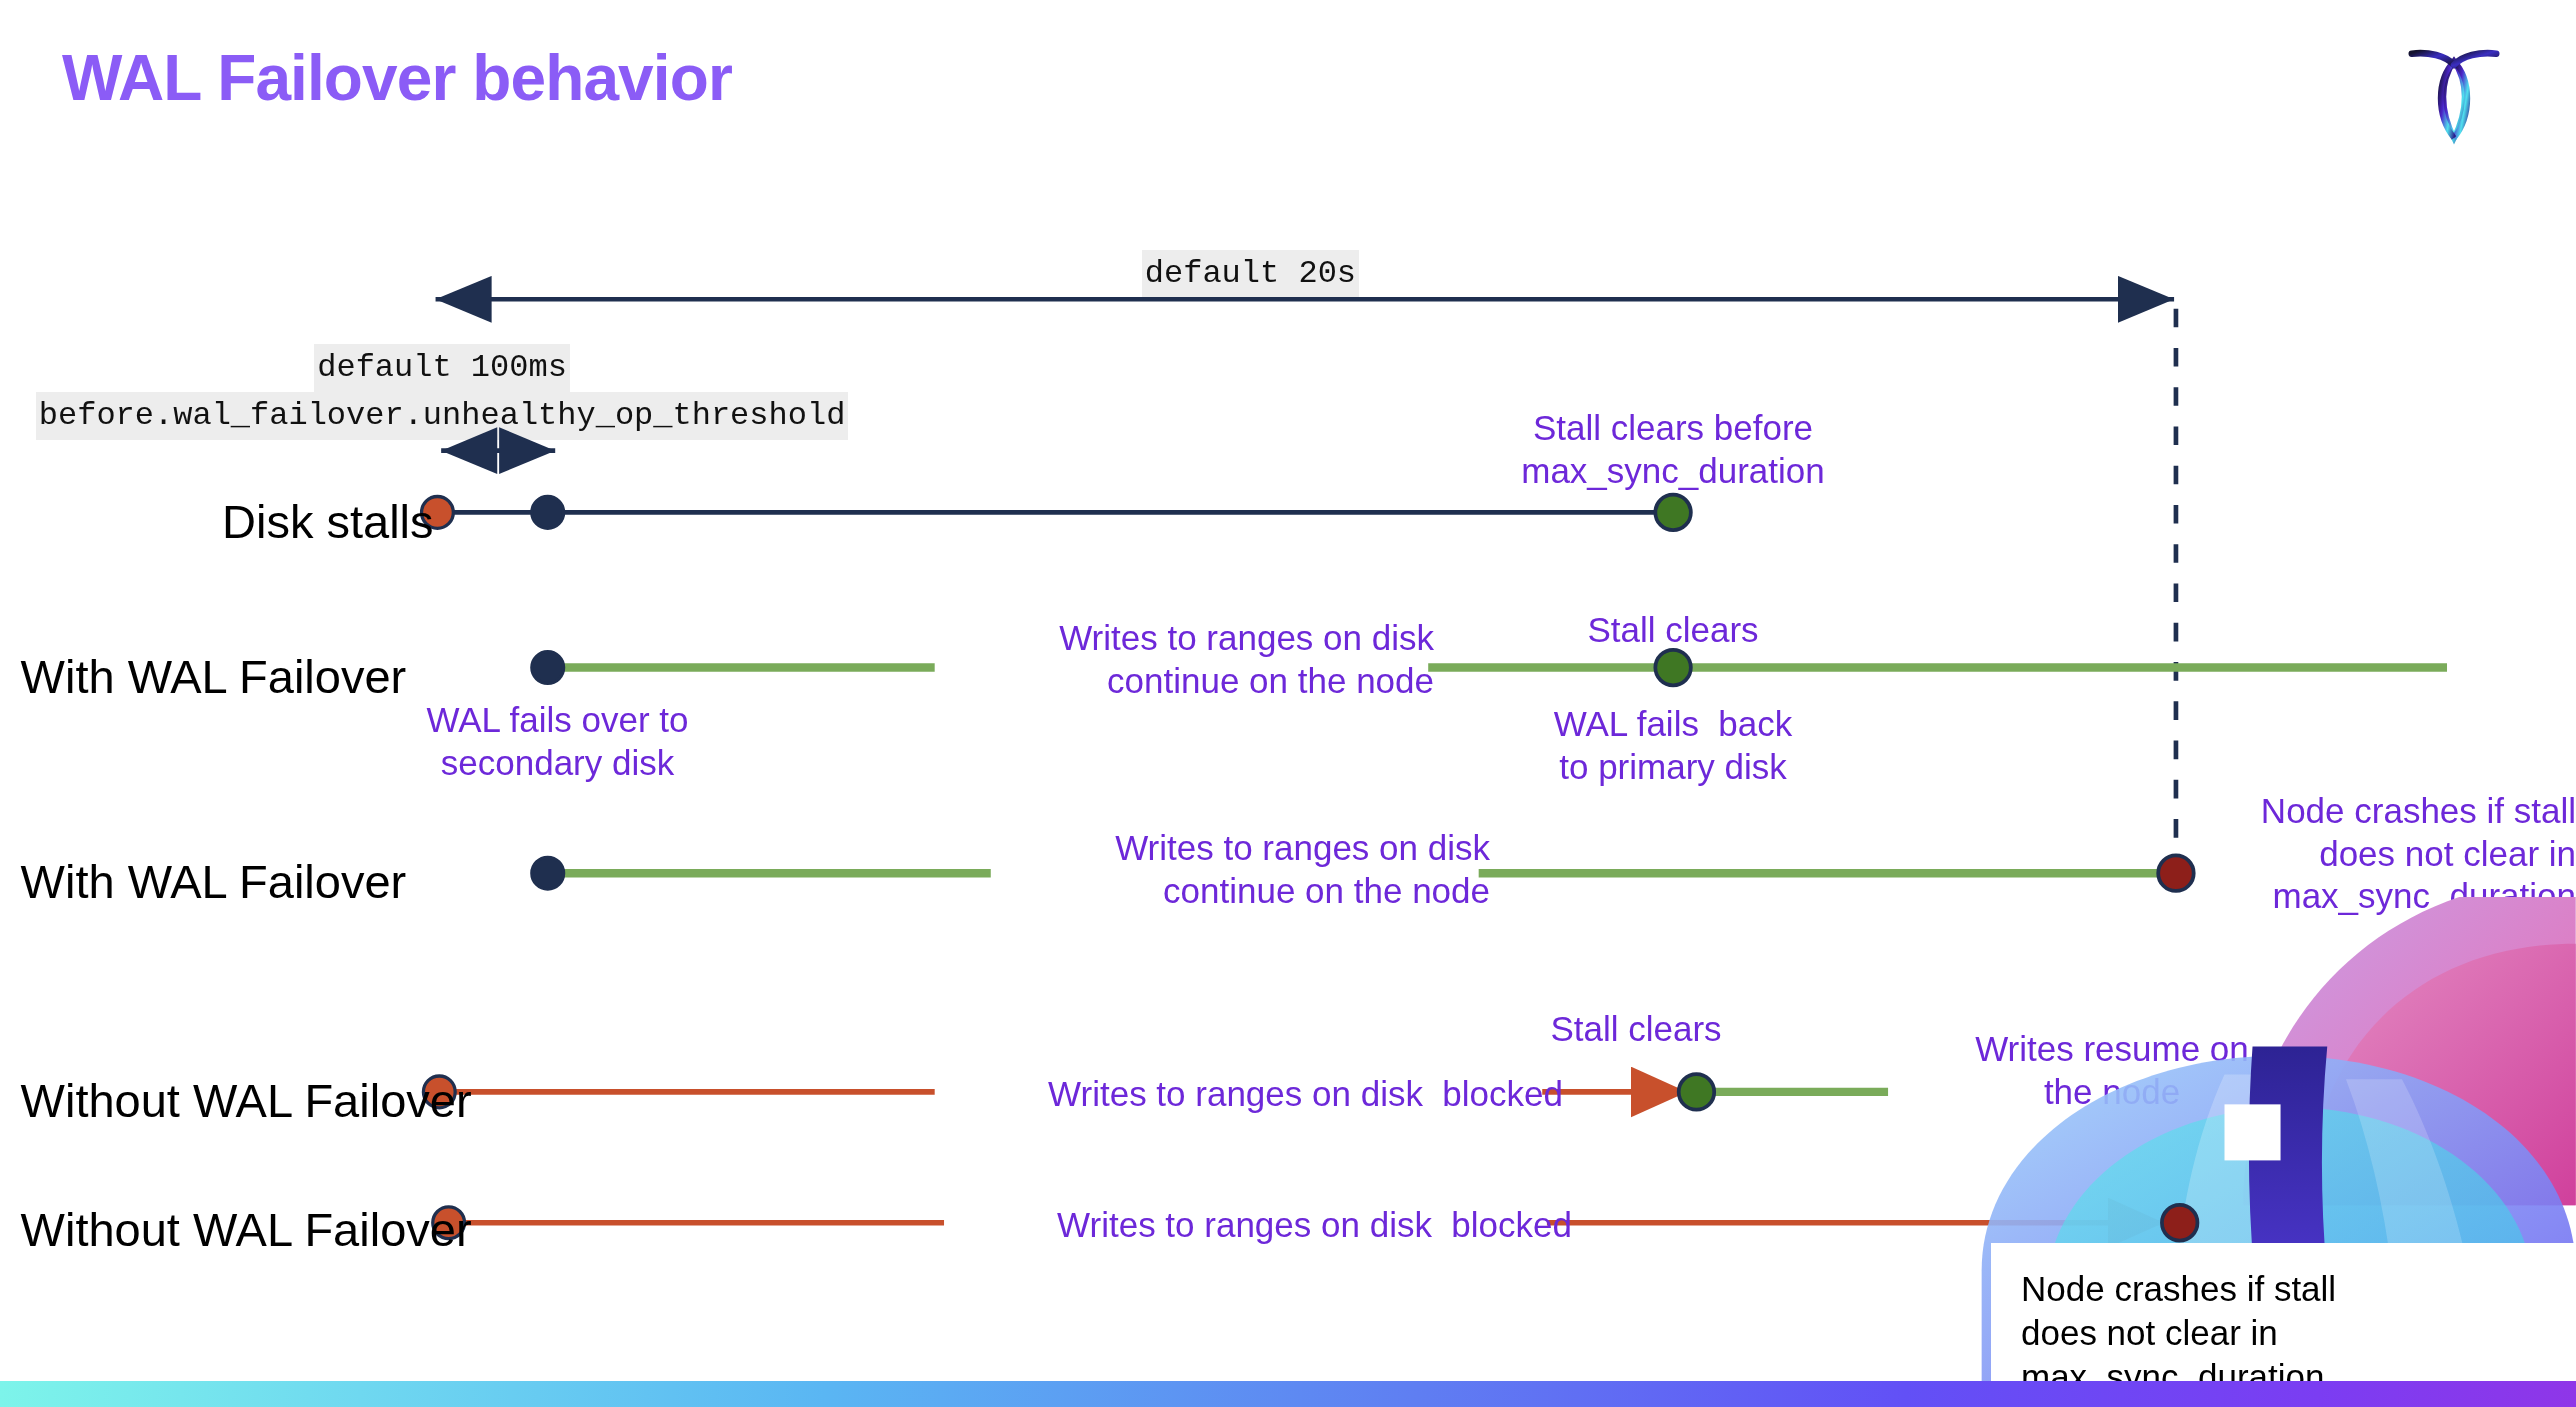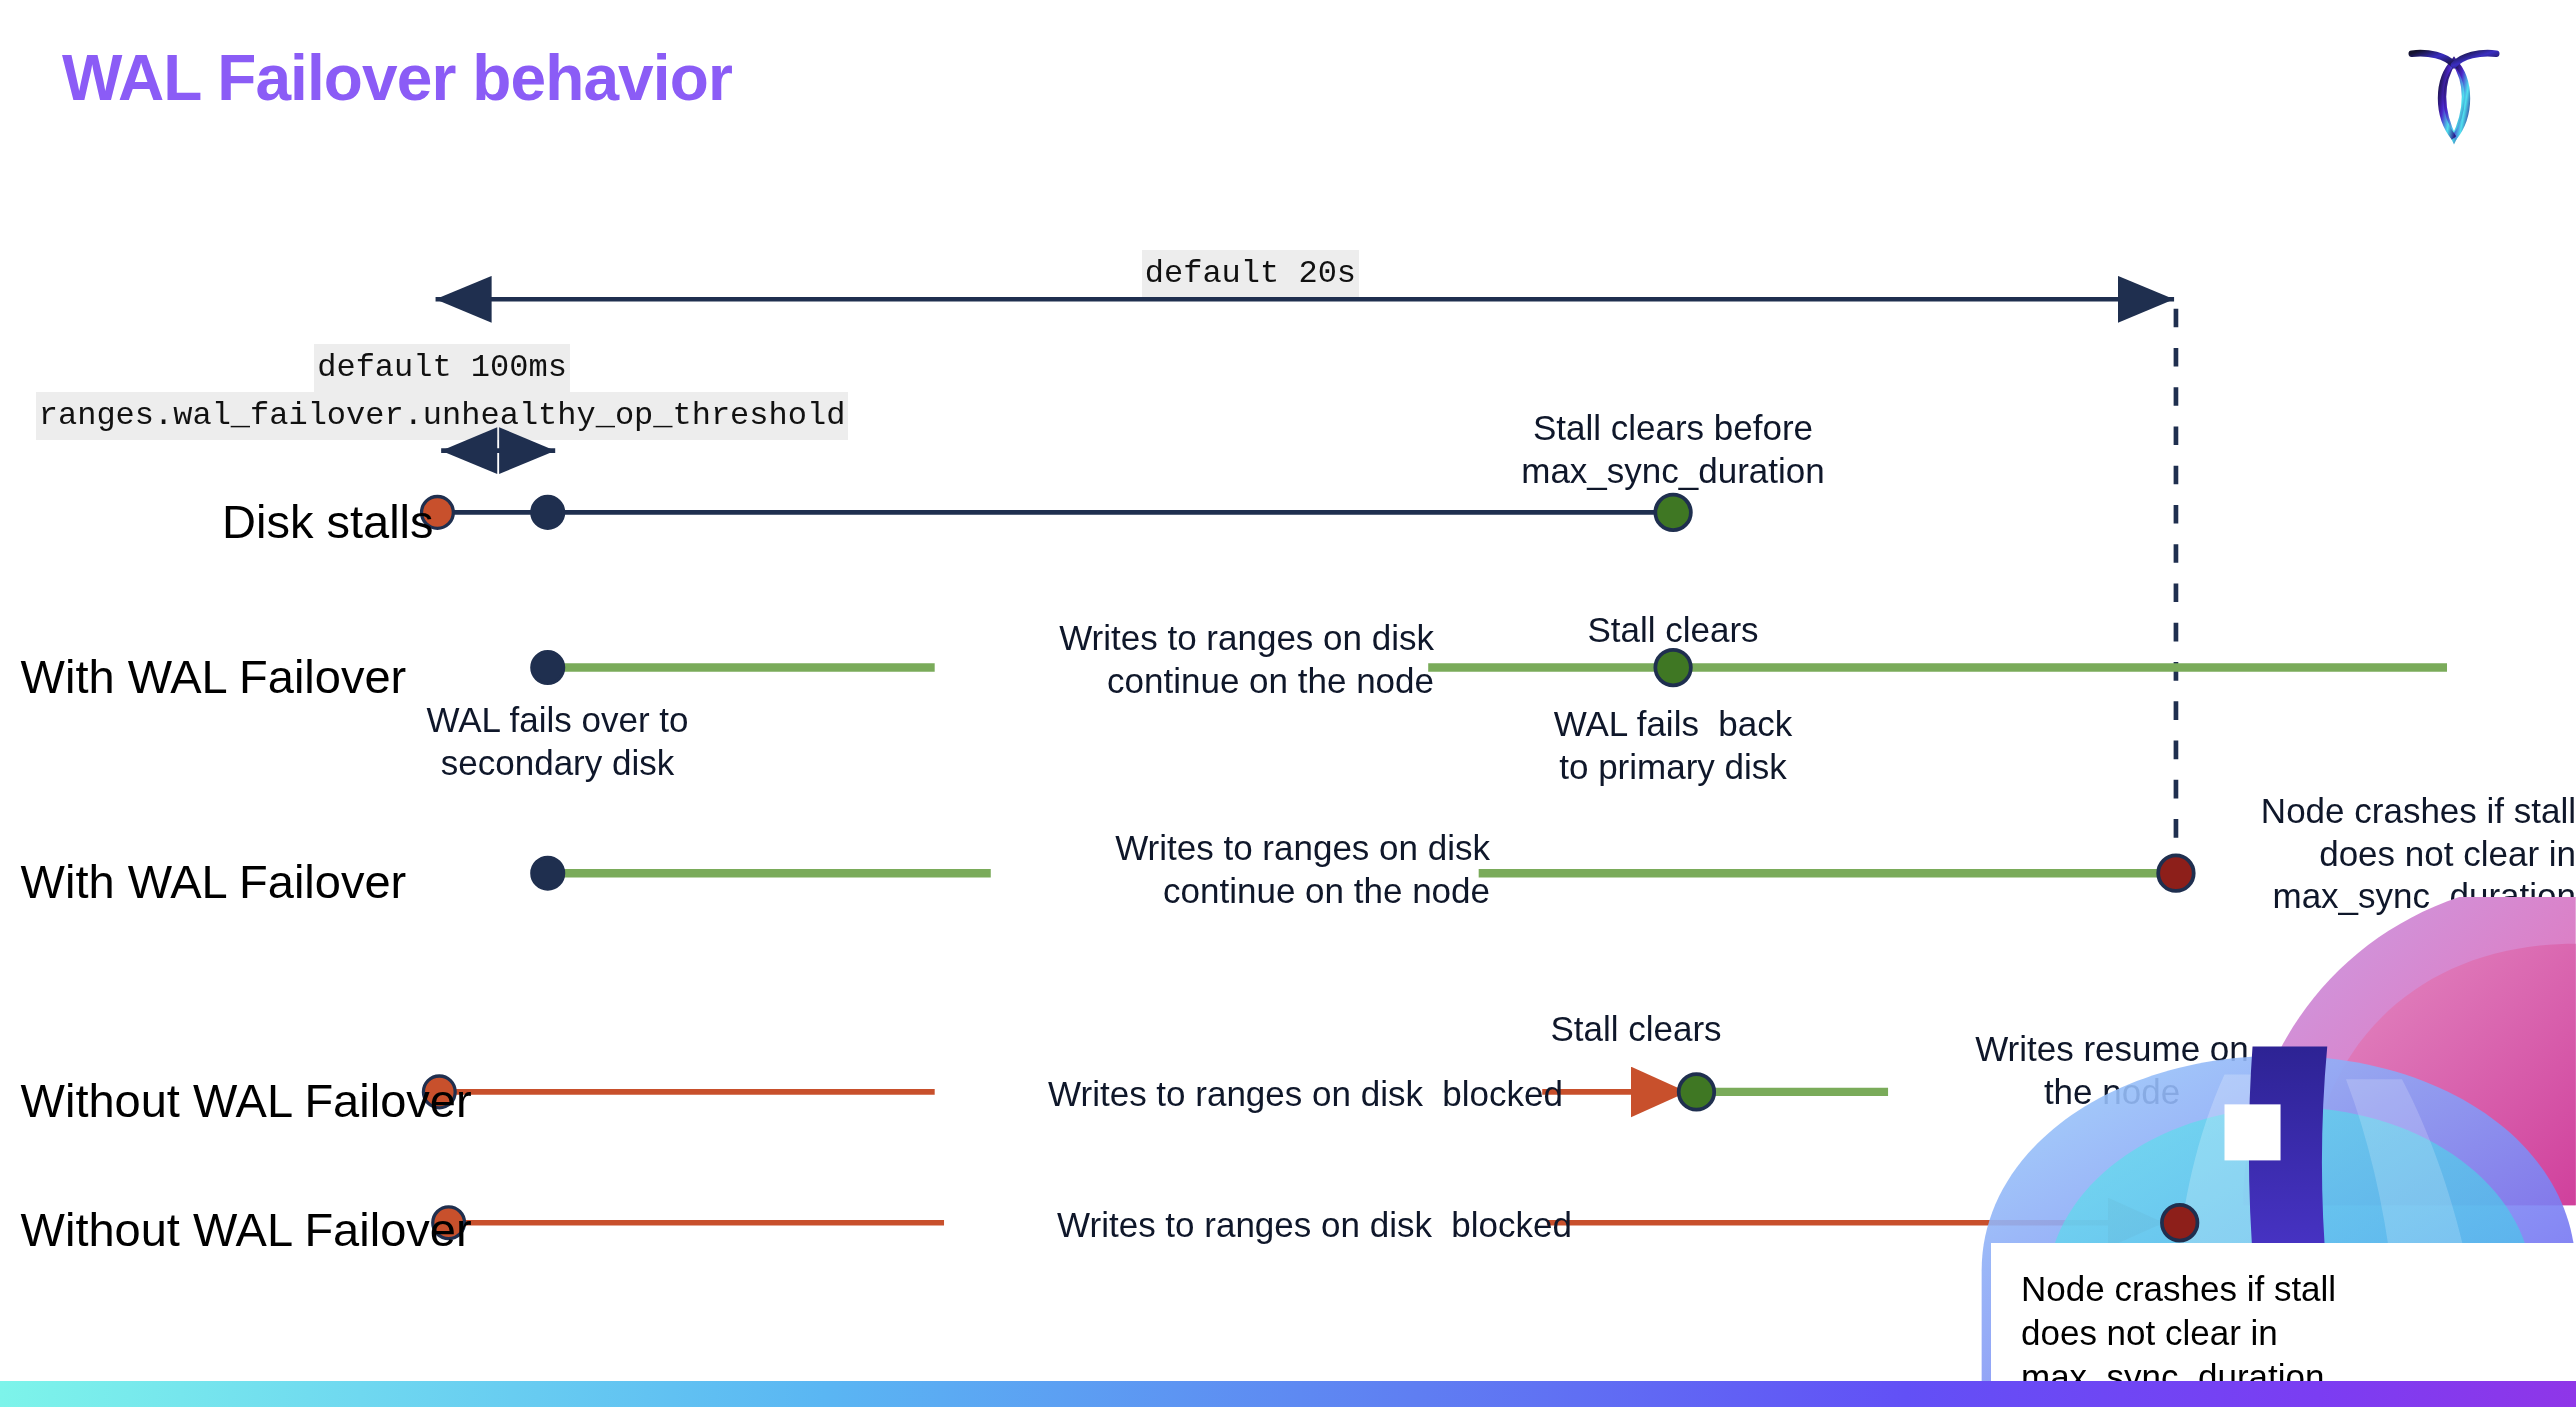--- a/index.html
+++ b/index.html
@@ -32,21 +32,21 @@
     font-family:"Liberation Mono", monospace;
     font-size:32px;color:#111;
     line-height:1.45;
     white-space:nowrap;
   }
   .code-note span{background:#ededed;padding:0.9px 2.8px;display:inline-block;}
 
   
   .lbl{
     position:absolute;
-    font-size:35px;color:#0f172a;
+    font-size:35px;color:#6d28d9;
     line-height:1.22;
     white-space:pre;
   }
   .lbl.c{text-align:center;}
   .lbl.l{text-align:right;}
   .row-lbl{position:absolute;font-size:47px;color:#000;white-space:nowrap;}
 
   
   .bottom-strip{
     position:absolute;left:0;top:1381px;width:2576px;height:26px;
@@ -94,21 +94,21 @@
       <path d="M65 62 L65 112" fill="none" stroke="url(#lg1)" stroke-width="6"></path>
     </svg>
   </div>
 
   <div class="code-note" style="left:1142px;top:250px;text-align:left;">
     <span>default 20s</span><br>
   </div>
 
   <div class="code-note" style="left:36px;top:344px;text-align:center;">
     <span>default 100ms</span><br>
-    <span>ranges.wal_failover.unhealthy_op_threshold</span>
+    <span>before.wal_failover.unhealthy_op_threshold</span>
   </div>
 
   <svg id="vector" viewBox="0 0 2756 1506">
     <defs>
       <marker id="ah-navy" markerWidth="14" markerHeight="14" refX="12" refY="5" orient="auto">
         <path d="M0,0 L12,5 L0,10 Z" fill="#1f2f4f"></path>
       </marker>
       <marker id="ah-navy-start" markerWidth="14" markerHeight="14" refX="0" refY="5" orient="auto">
         <path d="M12,0 L0,5 L12,10 Z" fill="#1f2f4f"></path>
       </marker>

